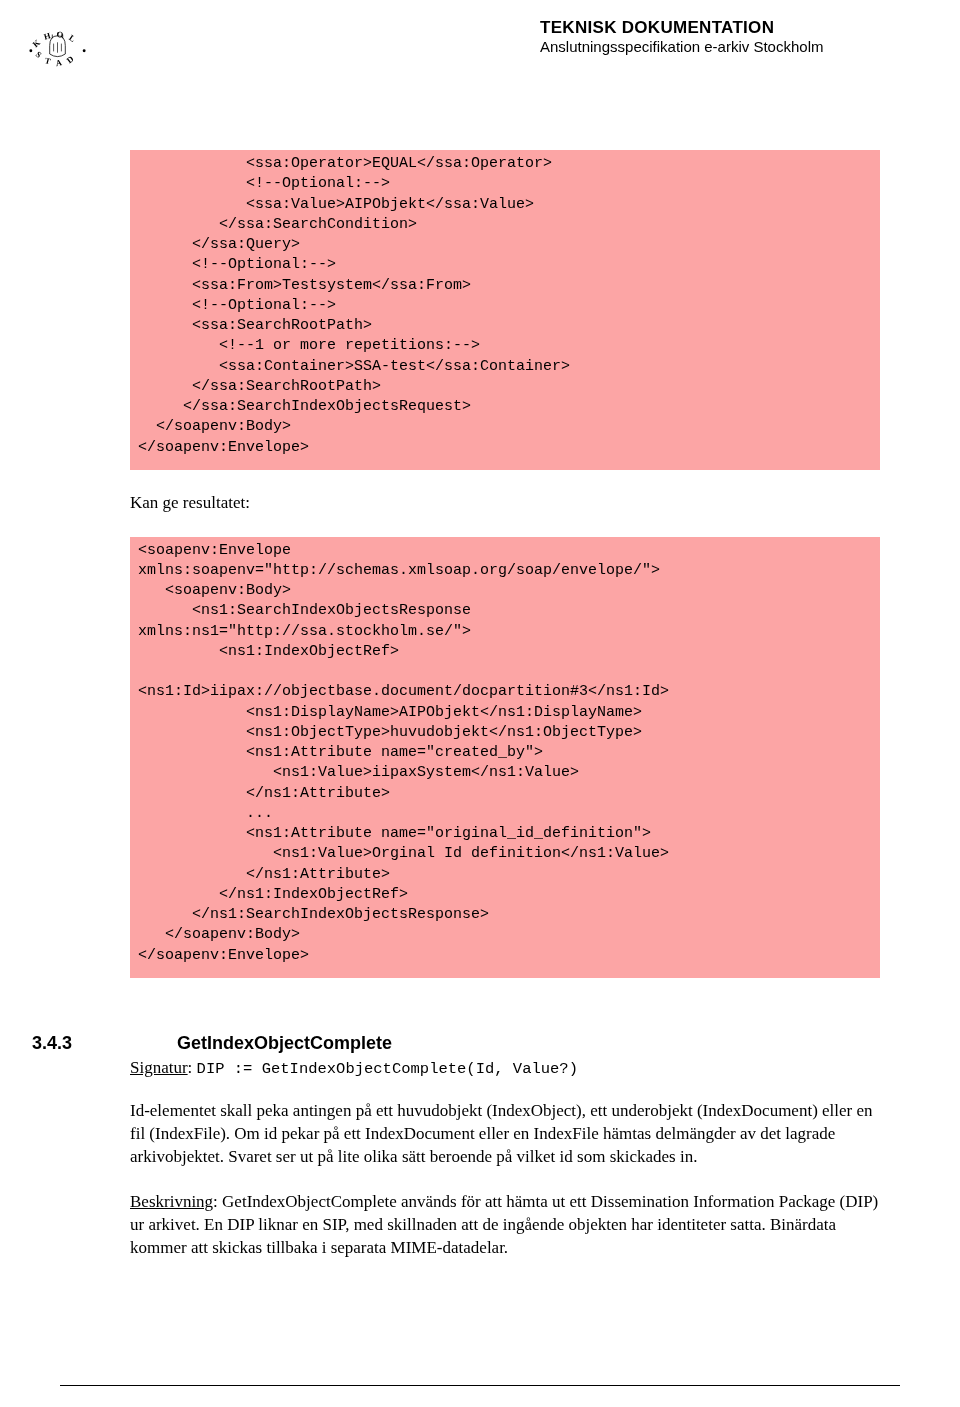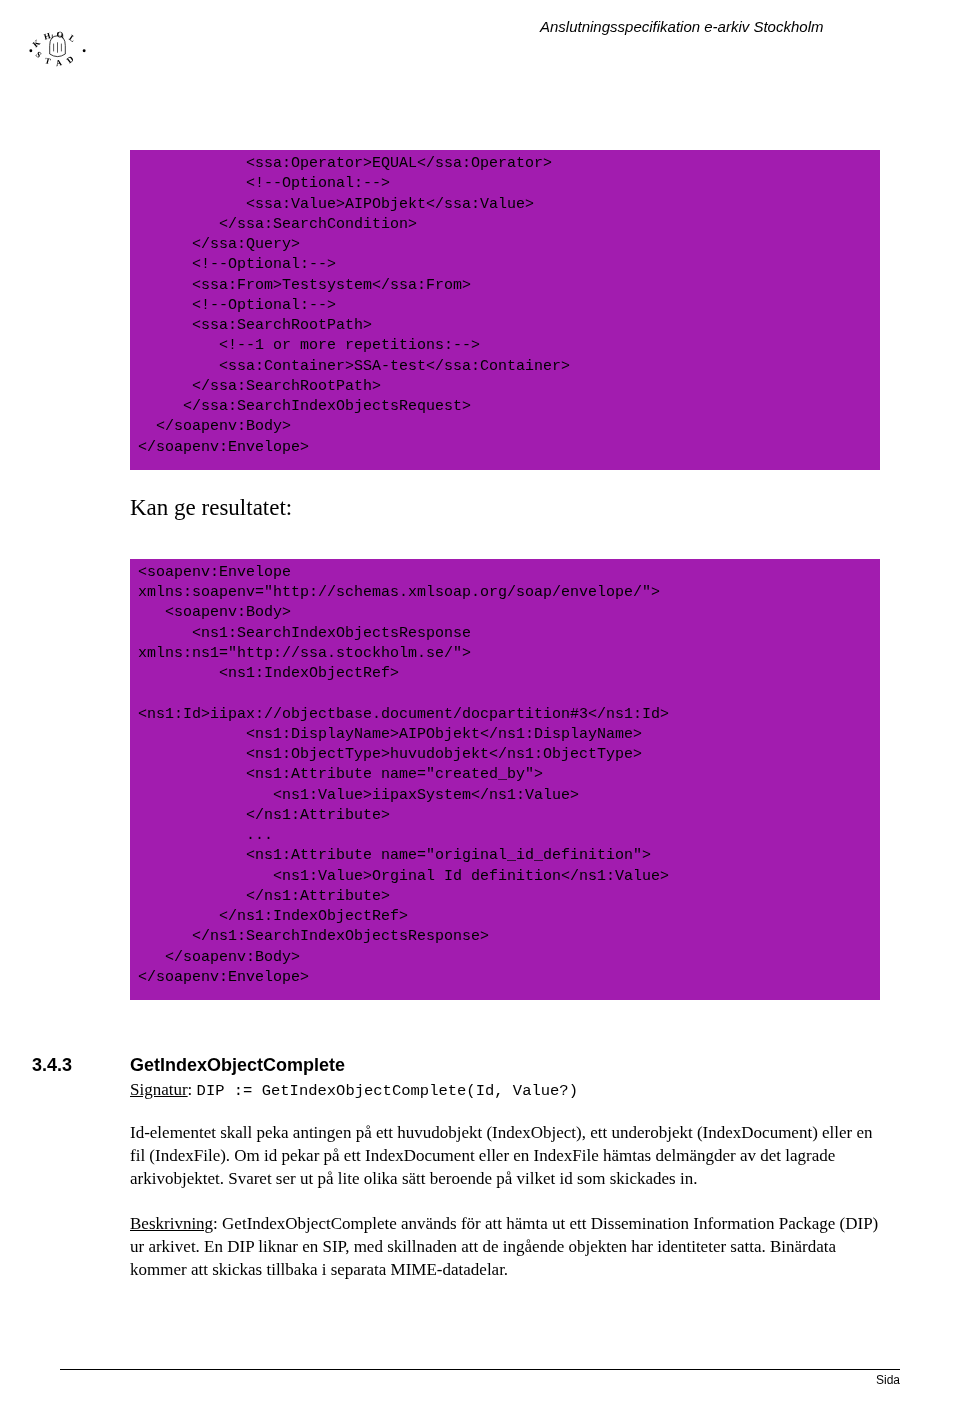--- a/index.html
+++ b/index.html
@@ -31,44 +31,44 @@
   }
   .header-title {
     font-family: Arial, Helvetica, sans-serif;
     font-weight: bold;
     font-size: 17px;
     letter-spacing: 0.3px;
   }
   .header-sub {
     font-family: Arial, Helvetica, sans-serif;
     font-size: 15px;
-    font-style: italic;
   }
   .content {
     padding: 70px 80px 0 130px;
   }
   .code-block {
-    background: #a21caf;
+    background: #fca5a5;
     font-family: "Courier New", Courier, monospace;
     font-size: 15px;
     line-height: 1.35;
     white-space: pre;
     padding: 4px 8px 12px 8px;
     margin-bottom: 22px;
   }
   .para {
-    font-size: 23px;
+    font-size: 17px;
     line-height: 1.35;
-    margin-bottom: 36px;
+    margin-bottom: 22px;
   }
   .section-row {
     display: flex;
     align-items: center;
     margin-top: 55px;
     margin-left: -98px;
+    gap: 47px;
   }
   .section-num {
     font-family: Arial, Helvetica, sans-serif;
     font-weight: bold;
     font-size: 18px;
     width: 98px;
   }
   .section-title {
     font-family: Arial, Helvetica, sans-serif;
     font-weight: bold;
@@ -118,20 +118,21 @@
       <circle cx="9" cy="55" r="2.2" fill="#000"></circle>
       <circle cx="91" cy="55" r="2.2" fill="#000"></circle>
       <g transform="translate(50,50)" stroke="#000" stroke-width="1.2" fill="none">
         <path d="M -12 -3 Q -12 -18 0 -18 Q 12 -18 12 -3 L 12 10 Q 0 18 -12 10 Z"></path>
         <path d="M -8 -14 L -8 -20 M 8 -14 L 8 -20 M 0 -18 L 0 -23"></path>
         <path d="M -6 -6 L -6 6 M 6 -6 L 6 6 M 0 -8 L 0 8" stroke-width="1"></path>
       </g>
     </svg>
   </div>
   <div class="header-text">
+    <div class="header-title">TEKNISK DOKUMENTATION</div>
     <div class="header-sub">Anslutningsspecifikation e-arkiv Stockholm</div>
   </div>
 </div>
 
 <div class="content">
 
   <div class="code-block">            &lt;ssa:Operator&gt;EQUAL&lt;/ssa:Operator&gt;
             &lt;!--Optional:--&gt;
             &lt;ssa:Value&gt;AIPObjekt&lt;/ssa:Value&gt;
          &lt;/ssa:SearchCondition&gt;
@@ -182,14 +183,13 @@
 
   <div class="body-para">Id-elementet skall peka antingen på ett huvudobjekt (IndexObject), ett underobjekt (IndexDocument) eller en fil (IndexFile). Om id pekar på ett IndexDocument eller en IndexFile hämtas delmängder av det lagrade arkivobjektet. Svaret ser ut på lite olika sätt beroende på vilket id som skickades in.</div>
 
   <div class="body-para">
     <span class="desc-label">Beskrivning</span><span>: GetIndexObjectComplete används för att hämta ut ett Dissemination Information Package (DIP) ur arkivet. En DIP liknar en SIP, med skillnaden att de ingående objekten har identiteter satta. Binärdata kommer att skickas tillbaka i separata MIME-datadelar.</span>
   </div>
 
 </div>
 
 <div class="footer">
-  <div>Sida</div>
 </div>
 
 </body></html>

